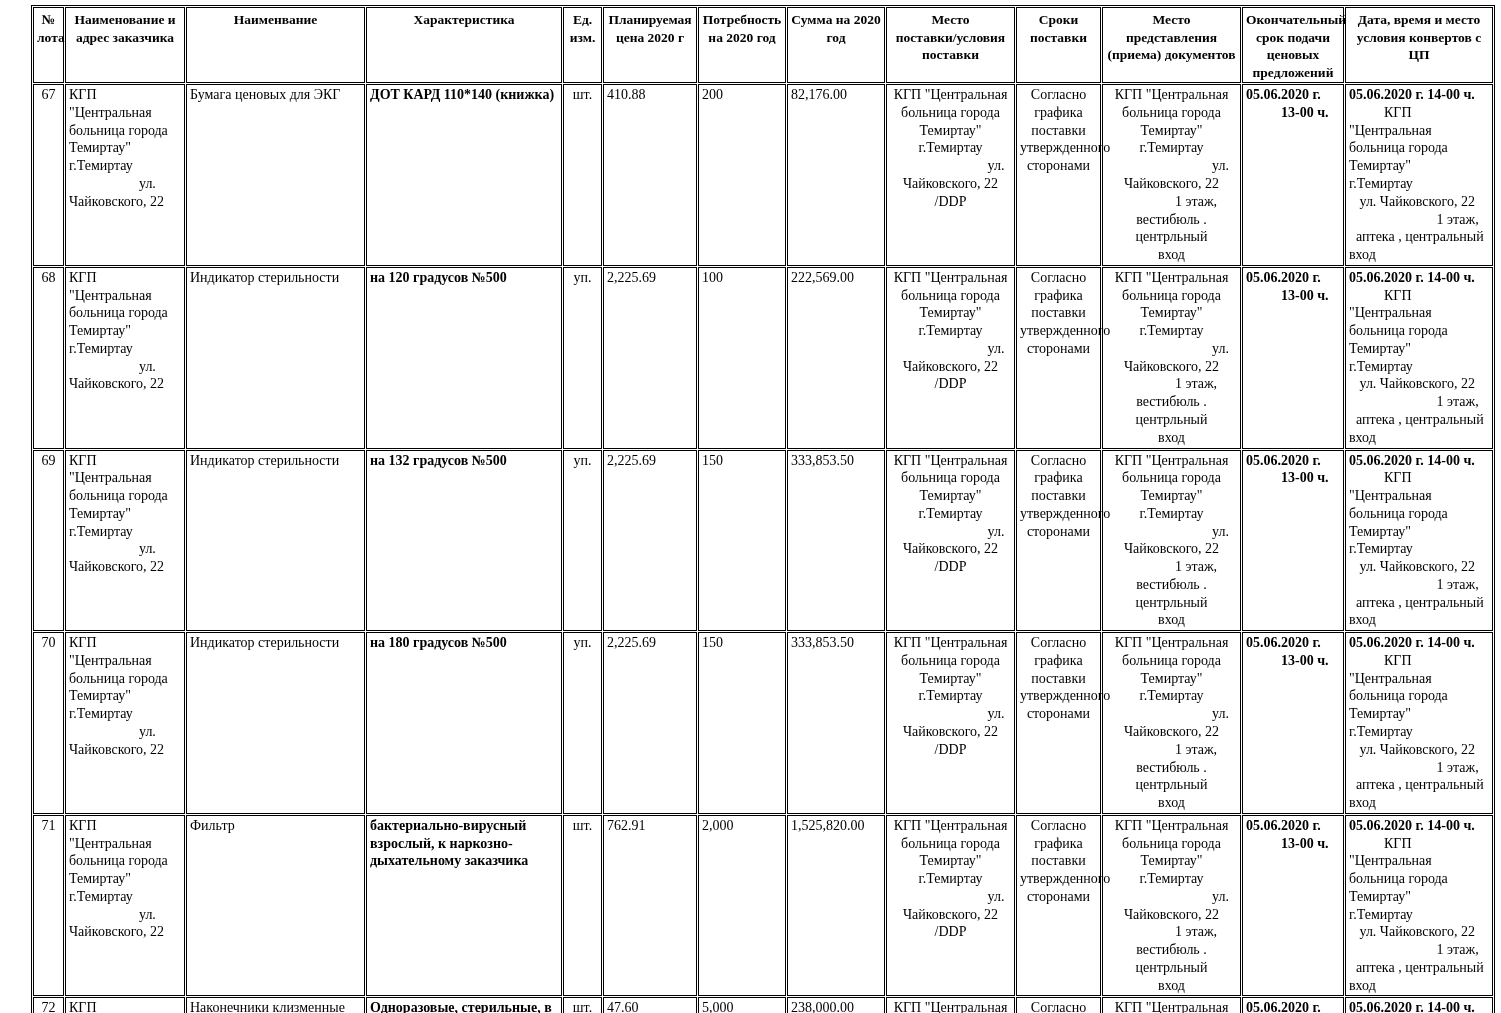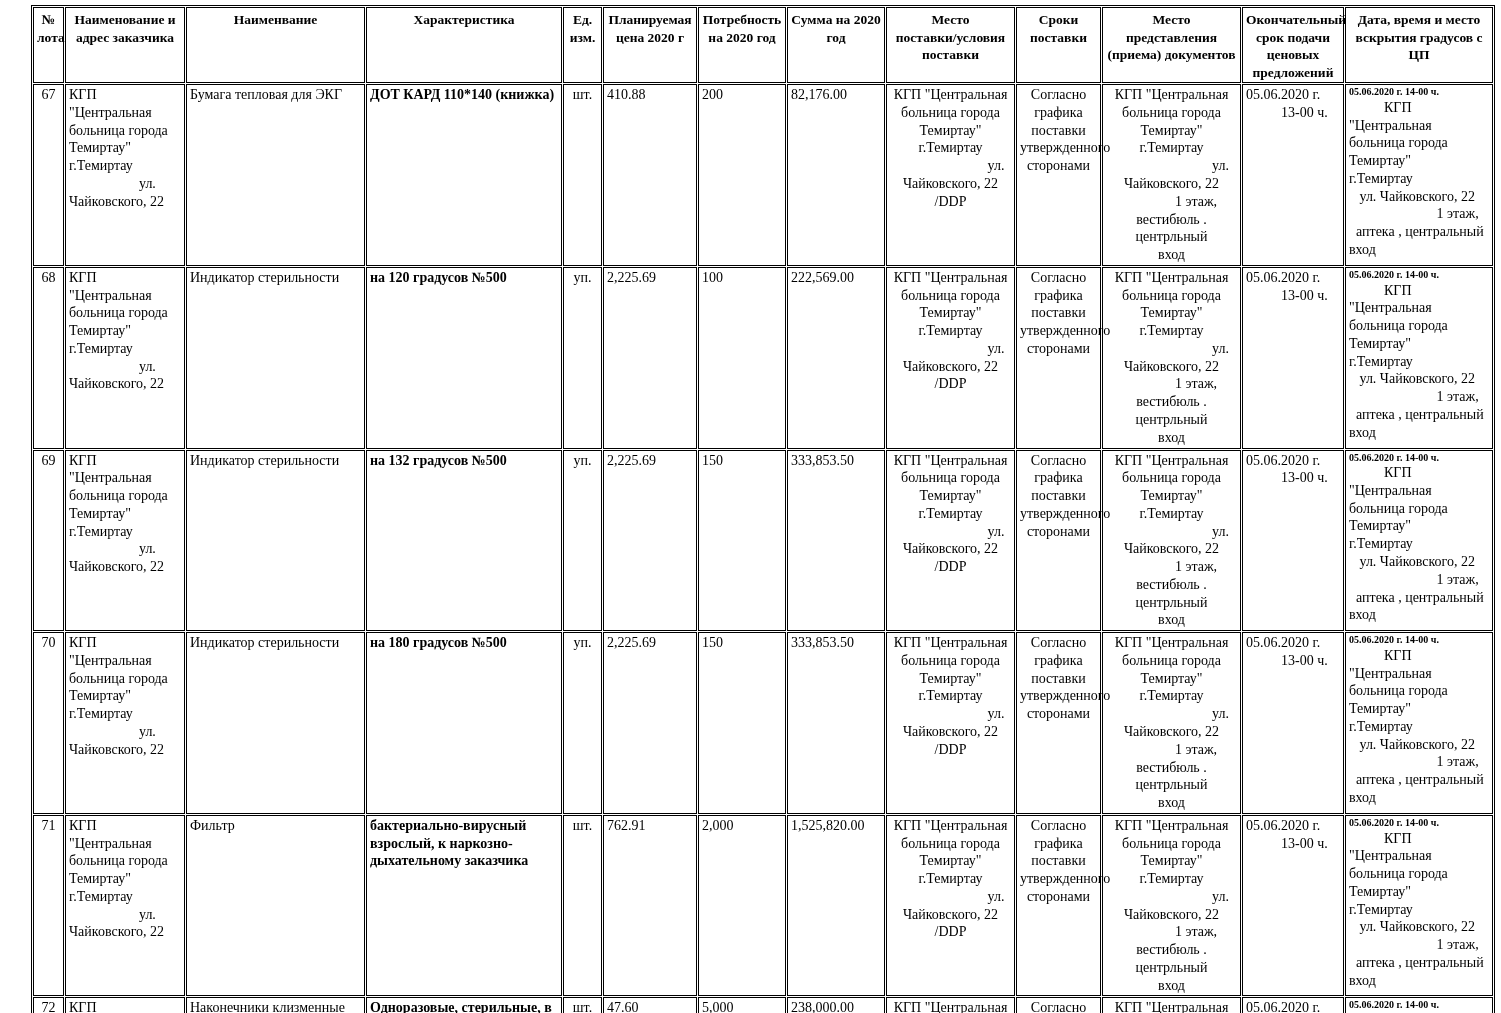--- a/index.html
+++ b/index.html
@@ -13,23 +13,23 @@
   tr.r67{height:133px;}
   .c-lot{text-align:center;}
   .c-cust{white-space:pre-wrap;text-align:left;}
   .c-name{font-size:12px;line-height:1.3;text-align:left;}
   .c-spec{font-size:12px;line-height:1.3;text-align:left;font-weight:bold;}
   .c-unit{text-align:center;}
   .c-num{text-align:left;padding-right:9px;}
   .c-place{white-space:pre-wrap;text-align:center;font-size:13.5px;padding:1px 2px;}
   .c-terms{white-space:pre-line;text-align:center;font-size:13.5px;}
   .c-docs{white-space:pre-wrap;text-align:center;font-size:13px;padding:1px 2px;}
-  .c-dead{white-space:pre-wrap;text-align:left;font-weight:normal;padding-left:5px;}
+  .c-dead{white-space:pre-wrap;text-align:left;font-weight:bold;padding-left:5px;}
   .c-open{padding:1px 2px;font-size:13px;}
-  .open-dt{display:block;font-weight:bold;white-space:pre-wrap;font-size:10px;}
+  .open-dt{display:block;font-weight:bold;white-space:pre-wrap;font-size:14px;}
   .open-pl{display:block;white-space:pre-wrap;}
 </style>
 </head>
 <body>
 
 <div class="sheet">
 <table class="grid">
   <colgroup>
     <col style="width:31px">
         <col style="width:120px">
@@ -66,34 +66,34 @@
 поставки</th>
       <th>Сроки
 поставки</th>
       <th>Место представления
 (приема) документов</th>
       <th>Окончательный
 срок подачи
 ценовых
 предложений</th>
       <th>Дата, время и место
-вскрытия градусов с ЦП</th>
+условия конвертов с ЦП</th>
     </tr>
   </thead>
   <tbody>
 
     <tr class="r r67">
       <td class="c-lot">67</td>
       <td class="c-cust">КГП "Центральная
 больница города
 Темиртау"
 г.Темиртау
                     ул.
 Чайковского, 22</td>
-      <td class="c-name">Бумага тепловая для ЭКГ</td>
+      <td class="c-name">Бумага ценовых для ЭКГ</td>
       <td class="c-spec">ДОТ КАРД 110*140 (книжка)</td>
       <td class="c-unit">шт.</td>
       <td class="c-num">410.88</td>
       <td class="c-num">200</td>
       <td class="c-num">82,176.00</td>
       <td class="c-place">КГП "Центральная
 больница города
 Темиртау"  г.Темиртау
                           ул.
 Чайковского, 22 /DDP</td>

